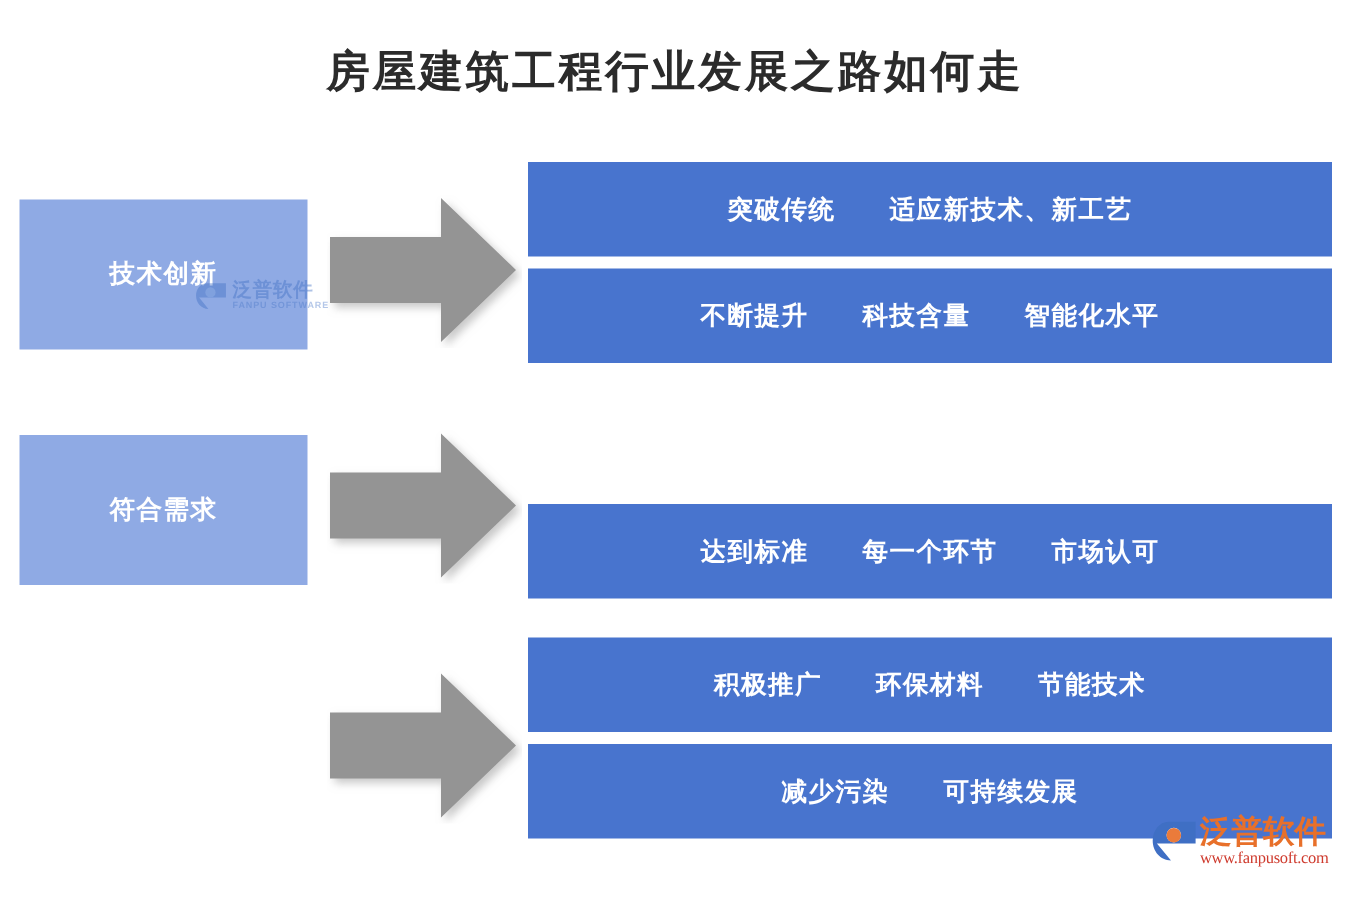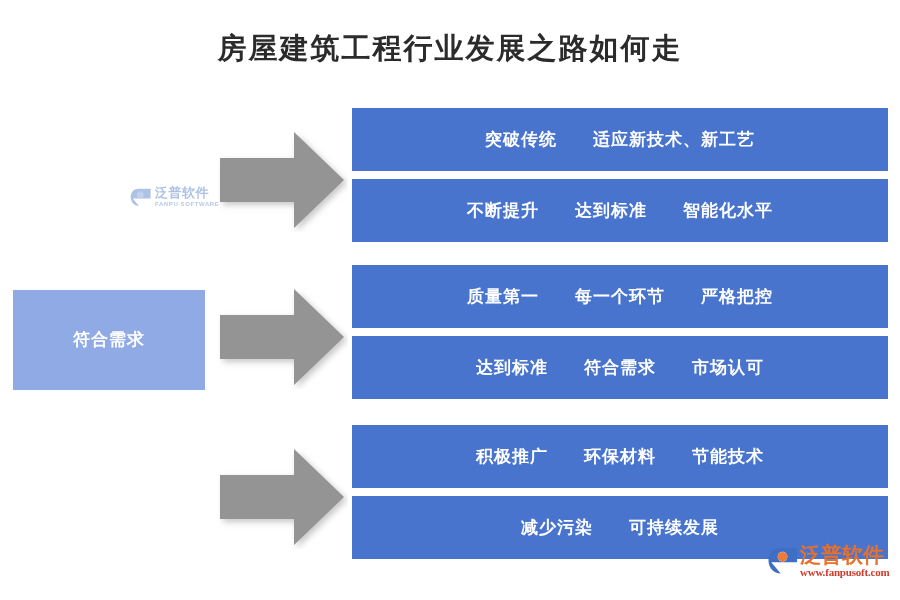--- a/index.html
+++ b/index.html
@@ -177,56 +177,59 @@
   .brand-cn {
     font-size: 21px;
     font-weight: bold;
     color: #e8702a;
     line-height: 23px;
     letter-spacing: 0px;
     white-space: nowrap;
   }
   .brand-url {
     font-size: 11px;
-    font-weight: bold;
+    font-weight: normal;
     color: #cf3b2e;
     line-height: 13px;
     letter-spacing: -0.2px;
     white-space: nowrap;
     font-family: "Liberation Serif", "DejaVu Serif", serif;
     text-align: right;
   }
 </style>
 </head>
 <body>
 
 <div id="canvas">
 
   <div class="page-title">房屋建筑工程行业发展之路如何走</div>
 
   <div class="row row-1">
 
+    <div class="cat-box">
+      <span class="cat-label">技术创新</span>
+    </div>
 
     <div class="arrow-wrap">
       <svg class="arrow-svg" viewBox="0 0 130 102" xmlns="http://www.w3.org/2000/svg" aria-hidden="true">
         <defs>
           <filter id="shadow1" x="-30%" y="-30%" width="170%" height="170%">
             <feDropShadow dx="3" dy="3" stdDeviation="3" flood-color="#9a9a9a" flood-opacity="0.55"></feDropShadow>
           </filter>
         </defs>
         <polygon points="2,28 76,28 76,2 126,50 76,98 76,72 2,72" fill="#949494" filter="url(#shadow1)"></polygon>
       </svg>
     </div>
 
     <div class="detail-col">
       <div class="detail-box top">
         <span class="detail-text">突破传统　　适应新技术、新工艺</span>
       </div>
       <div class="detail-box bottom">
-        <span class="detail-text">不断提升　　达到标准　　智能化水平</span>
+        <span class="detail-text">不断提升　　科技含量　　智能化水平</span>
       </div>
     </div>
   </div>
 
   <div class="row row-2">
 
     <div class="cat-box">
       <span class="cat-label">符合需求</span>
     </div>
 
@@ -235,25 +238,22 @@
         <defs>
           <filter id="shadow2" x="-30%" y="-30%" width="170%" height="170%">
             <feDropShadow dx="3" dy="3" stdDeviation="3" flood-color="#9a9a9a" flood-opacity="0.55"></feDropShadow>
           </filter>
         </defs>
         <polygon points="2,28 76,28 76,2 126,50 76,98 76,72 2,72" fill="#949494" filter="url(#shadow2)"></polygon>
       </svg>
     </div>
 
     <div class="detail-col">
-      <div class="detail-box top">
-        <span class="detail-text">质量第一　　每一个环节　　严格把控</span>
-      </div>
       <div class="detail-box bottom">
-        <span class="detail-text">达到标准　　符合需求　　市场认可</span>
+        <span class="detail-text">达到标准　　每一个环节　　市场认可</span>
       </div>
     </div>
   </div>
 
   <div class="row row-3">
 
 
     <div class="arrow-wrap">
       <svg class="arrow-svg" viewBox="0 0 130 102" xmlns="http://www.w3.org/2000/svg" aria-hidden="true">
         <defs>

